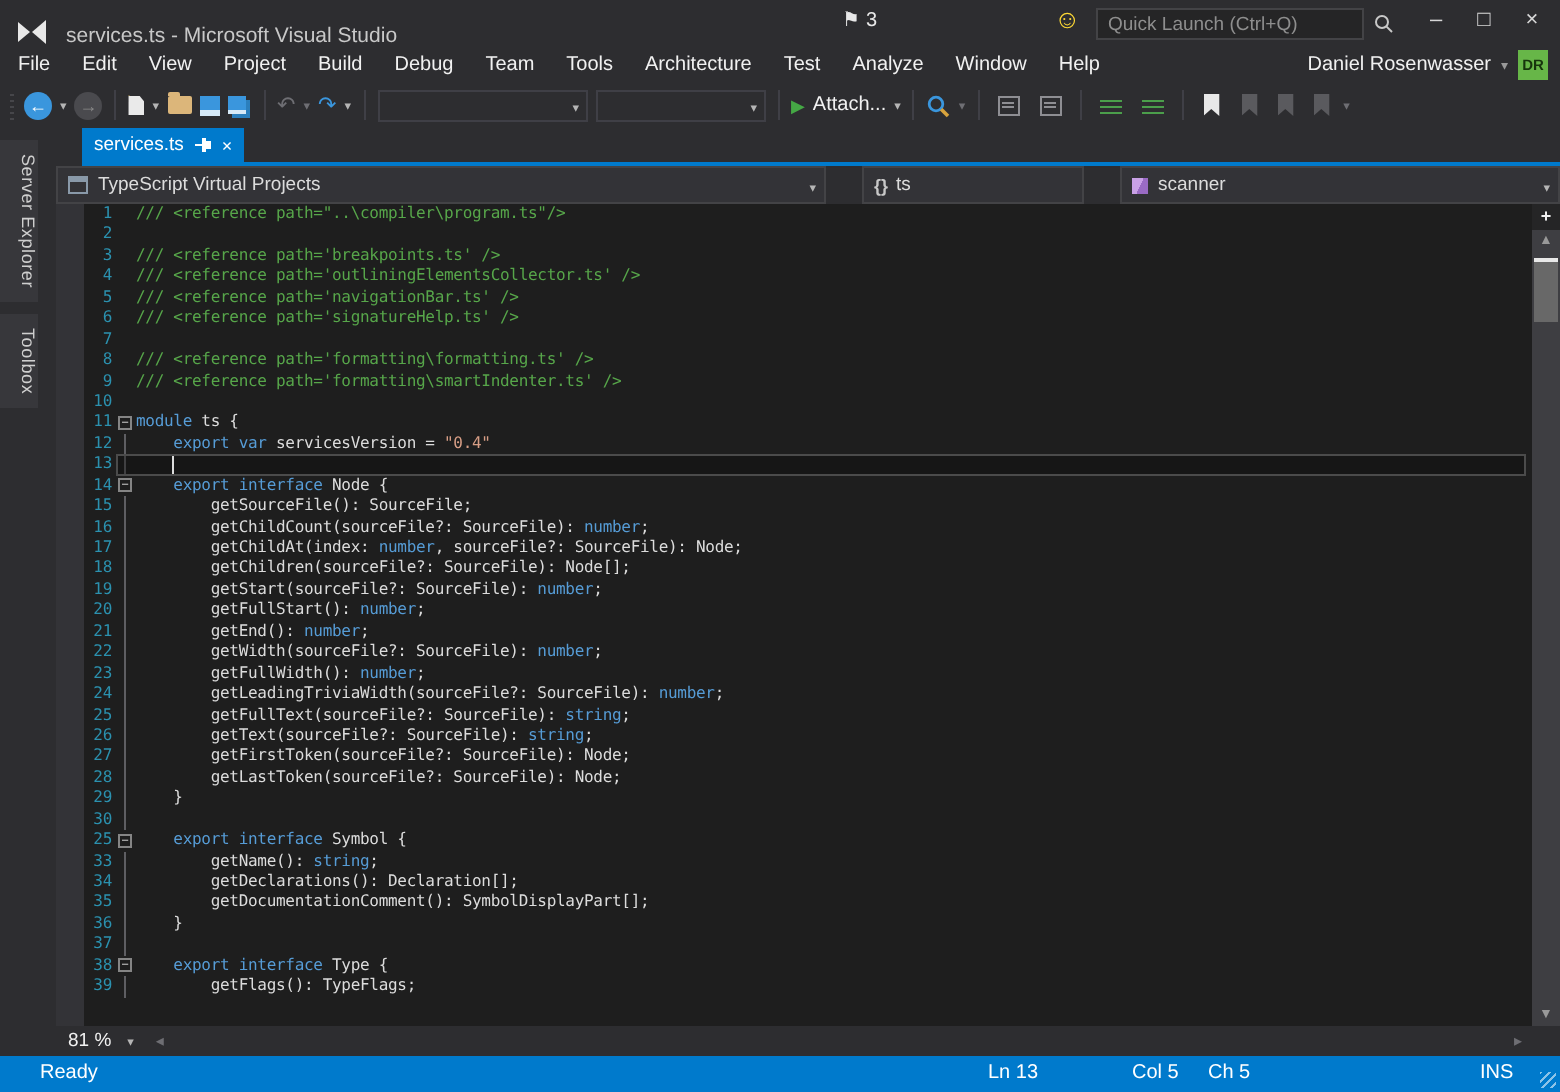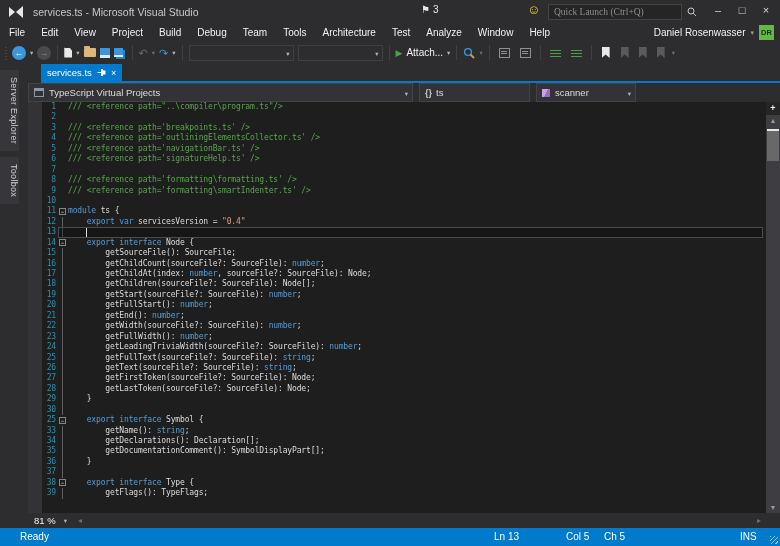--- a/index.html
+++ b/index.html
@@ -1,27 +1,27 @@
 <!DOCTYPE html>
 <html><head>
 <meta charset="utf-8">
 <style>
   *{margin:0;padding:0;box-sizing:border-box}
   html,body{width:780px;height:546px;overflow:hidden}
   body{position:relative;background:#2D2D30;font-family:"Liberation Sans",sans-serif;color:#D4D4D4;-webkit-font-smoothing:antialiased}
   .abs{position:absolute}
 
   
-  .titlebar{left:0;top:0;width:780px;height:24px;display:flex;align-items:center}
+  .titlebar{left:0;top:0;width:780px;height:24px;display:flex;align-items:flex-end}
   .vs-logo{margin-left:8px;width:16px;height:16px}
   .title-text{margin-left:9px;font-size:10.5px;color:#C8C8C8}
   .flag-group{position:absolute;left:421px;top:4px;font-size:10px;color:#E8E8E8;display:flex;gap:3px;align-items:center}
   .flag{font-size:10px}
   .smiley{position:absolute;left:527px;top:3px;font-size:13px;line-height:14px;color:#FDD835}
-  .quick-launch{position:absolute;left:548px;top:4px;width:134px;height:16px;background:#252526;border:1px solid #434346;color:#999;font-size:9.5px;padding:0 16px 0 5px;font-family:Liberation Serif, serif}
+  .quick-launch{position:absolute;left:548px;top:4px;width:134px;height:16px;background:#252526;border:1px solid #434346;color:#999;font-size:9.5px;padding:0 16px 0 5px;font-family:Liberation Sans, sans-serif}
   .quick-launch::placeholder{color:#8E8E8E}
   .ql-mag{position:absolute;left:687px;top:7px}
   .win-btns{position:absolute;right:2px;top:0;display:flex}
   .win-btn{width:24px;height:20px;display:flex;align-items:center;justify-content:center;font-size:11px;color:#D7D7D7}
 
   
   .menubar{left:0;top:24px;width:780px;height:17px;display:flex;align-items:center;font-size:10px;color:#F1F1F1}
   .menu-item{padding:0 8px;height:17px;display:flex;align-items:center}
   .menu-item:first-child{padding-left:9px}
   .user-area{position:absolute;right:6px;top:24px;height:17px;display:flex;align-items:center;gap:5px;font-size:10px;color:#F1F1F1}
@@ -62,21 +62,21 @@
   .tab-blue-line{position:absolute;left:25px;top:17px;width:755px;height:2px;background:#007ACC}
   .tab-x{font-size:9px;color:#fff}
   .tablist-caret{position:absolute;right:6px;top:5px;font-size:7px;color:#C8C8C8}
 
   
   .sidebar{left:0;top:64px;width:28px;height:464px;background:#2D2D30}
   .side-tab{writing-mode:vertical-rl;font-size:9px;color:#CFCFCF;background:#37373B;padding:7px 0;width:19px;margin:0 0 6px 0;display:flex;justify-content:center;letter-spacing:.3px}
   .side-tabs-wrap{padding-top:6px;display:flex;flex-direction:column;align-items:flex-start}
 
   
-  .navbar{left:28px;top:83px;width:608px;height:19px;background:#2D2D30;display:flex;gap:6px}
+  .navbar{left:28px;top:83px;width:752px;height:19px;background:#2D2D30;display:flex;gap:18px}
   .nav-dd{height:19px;background:#333337;border:1px solid #434346;display:flex;align-items:center;font-size:9.5px;color:#DCDCDC;position:relative;padding:0 14px 0 5px}
   .nav-dd .caret{position:absolute;right:2px;top:6px}
   .nav-dd.dd1{width:385px}
   .nav-dd.dd2{width:111px}
   .nav-dd.dd3{flex:1}
   .proj-icon{width:10px;height:9px;border:1px solid #8999A9;border-top:3px solid #8999A9;margin-right:5px}
   .brace-icon{color:#C8C8C8;font-size:9px;margin-right:4px;font-weight:bold}
   .method-icon{width:8px;height:8px;background:linear-gradient(115deg,#C9A1E6 50%,#9A6BC4 50%);margin-right:5px}
 
   

